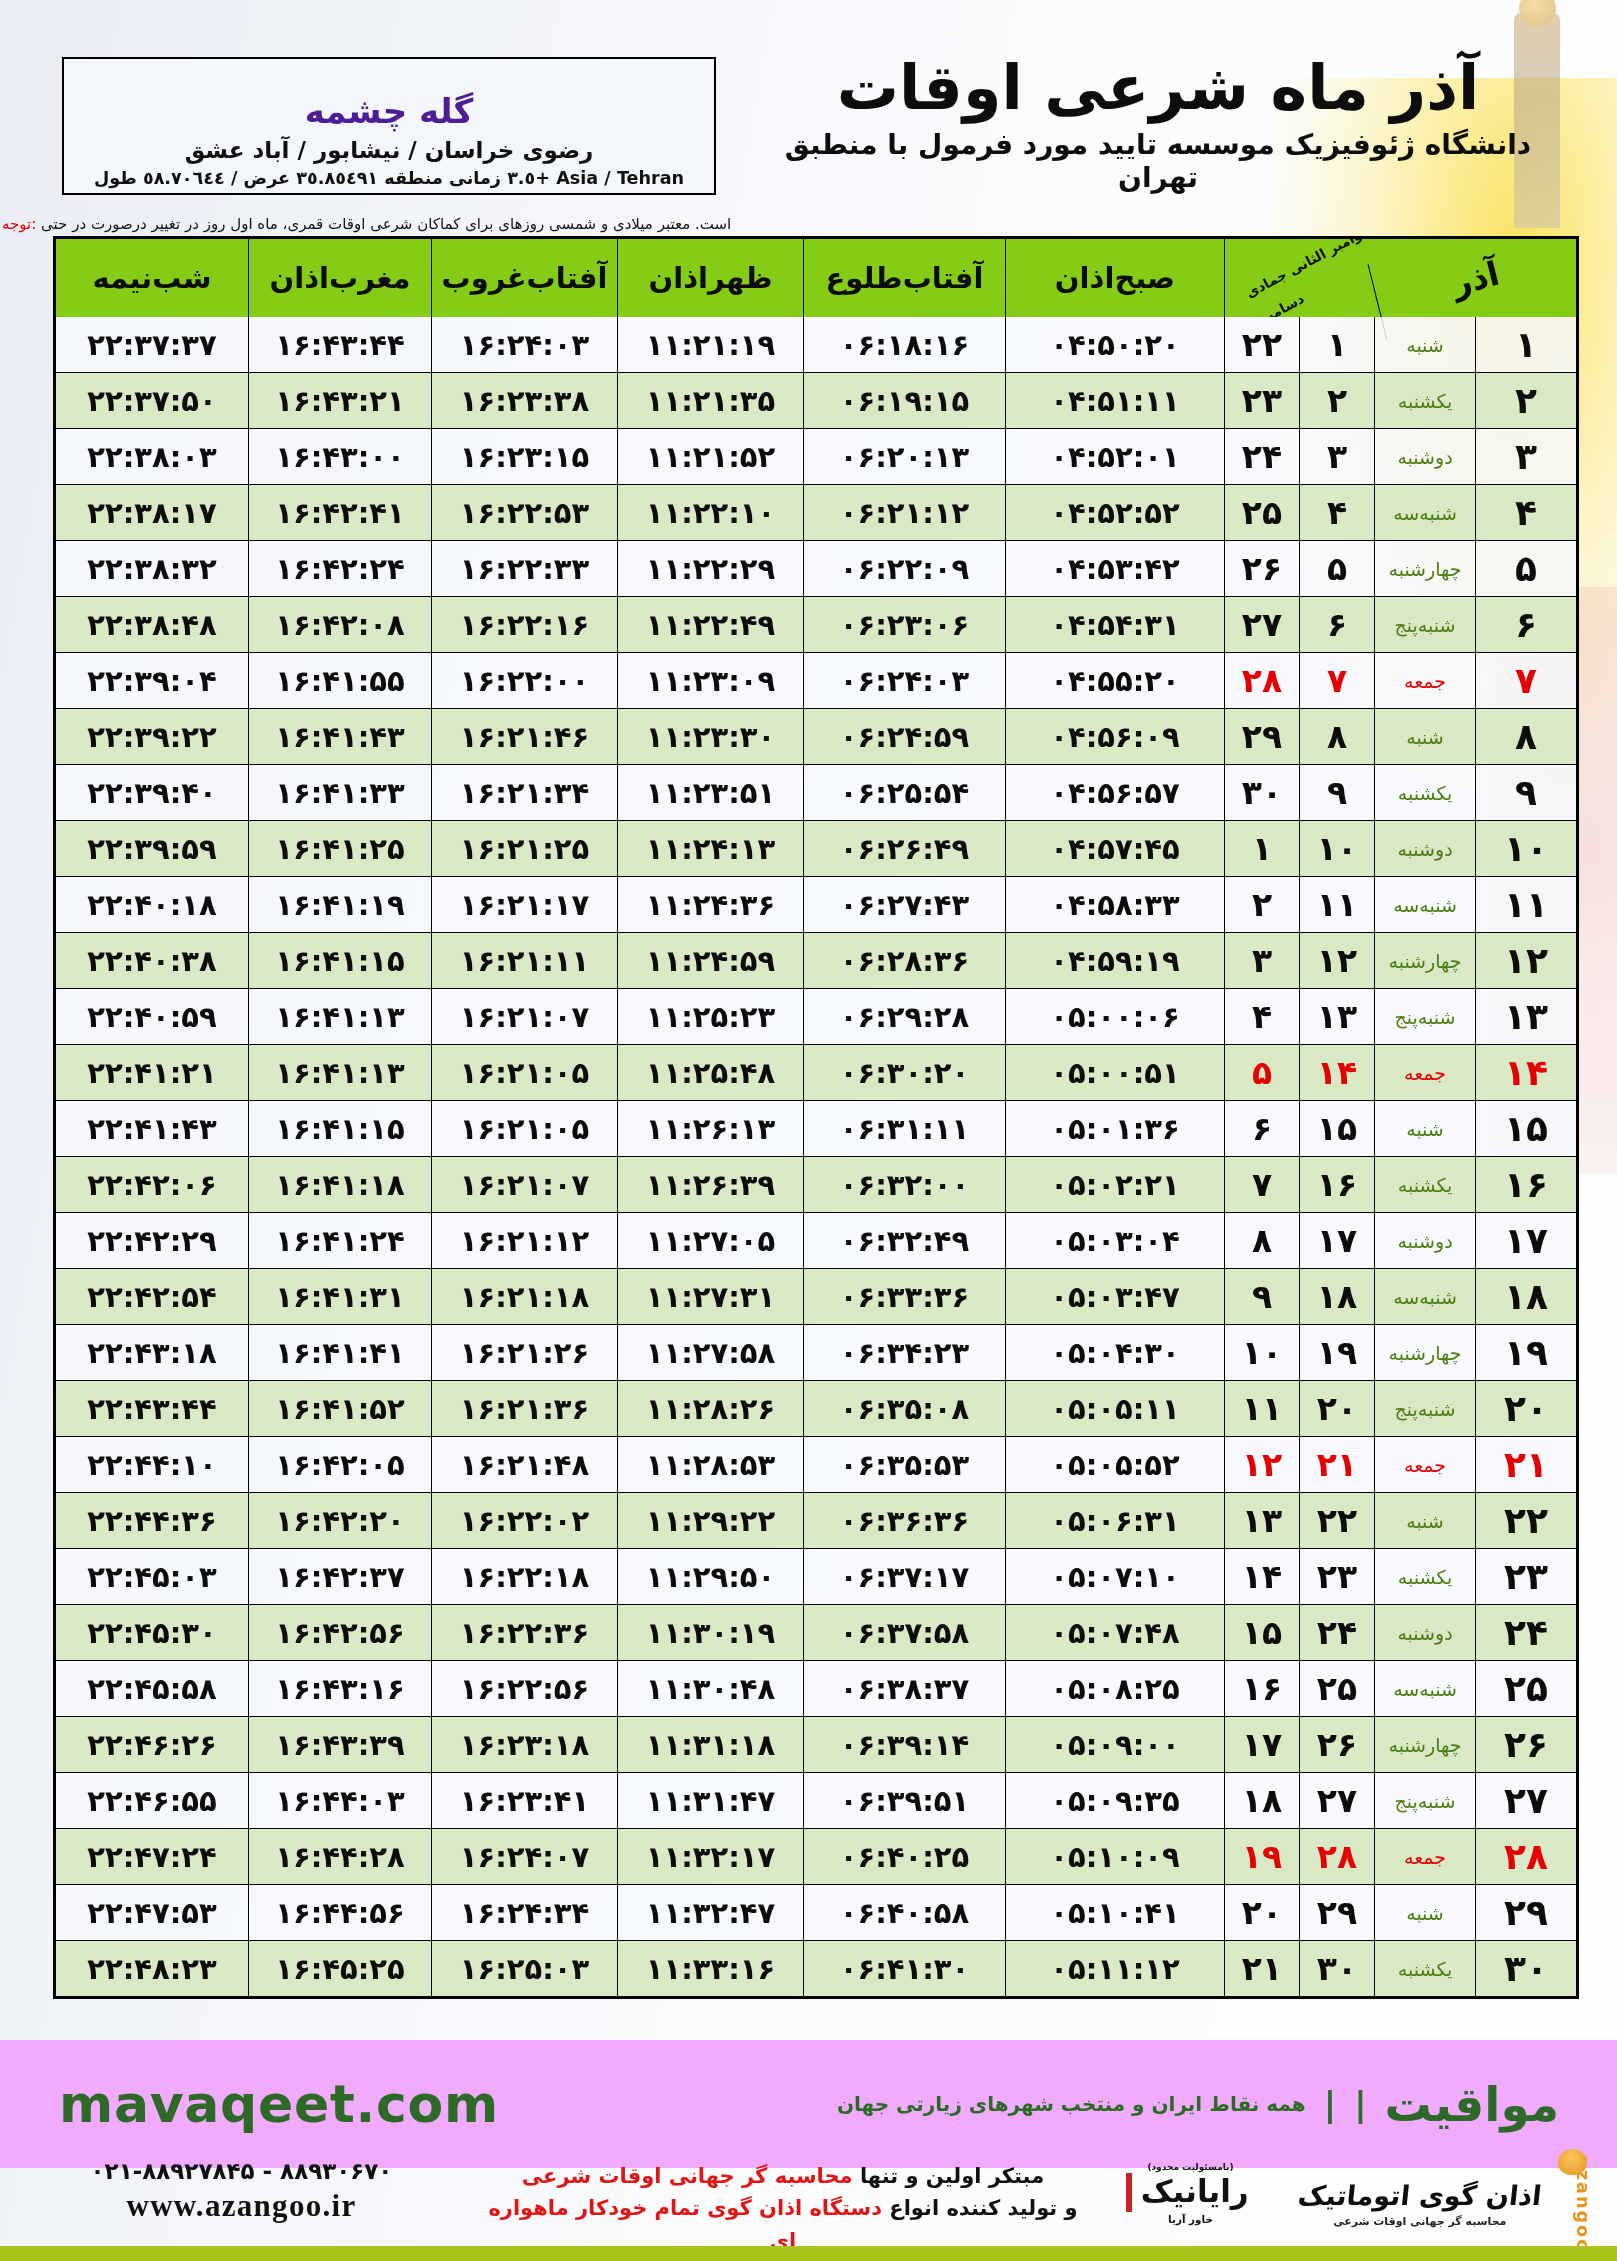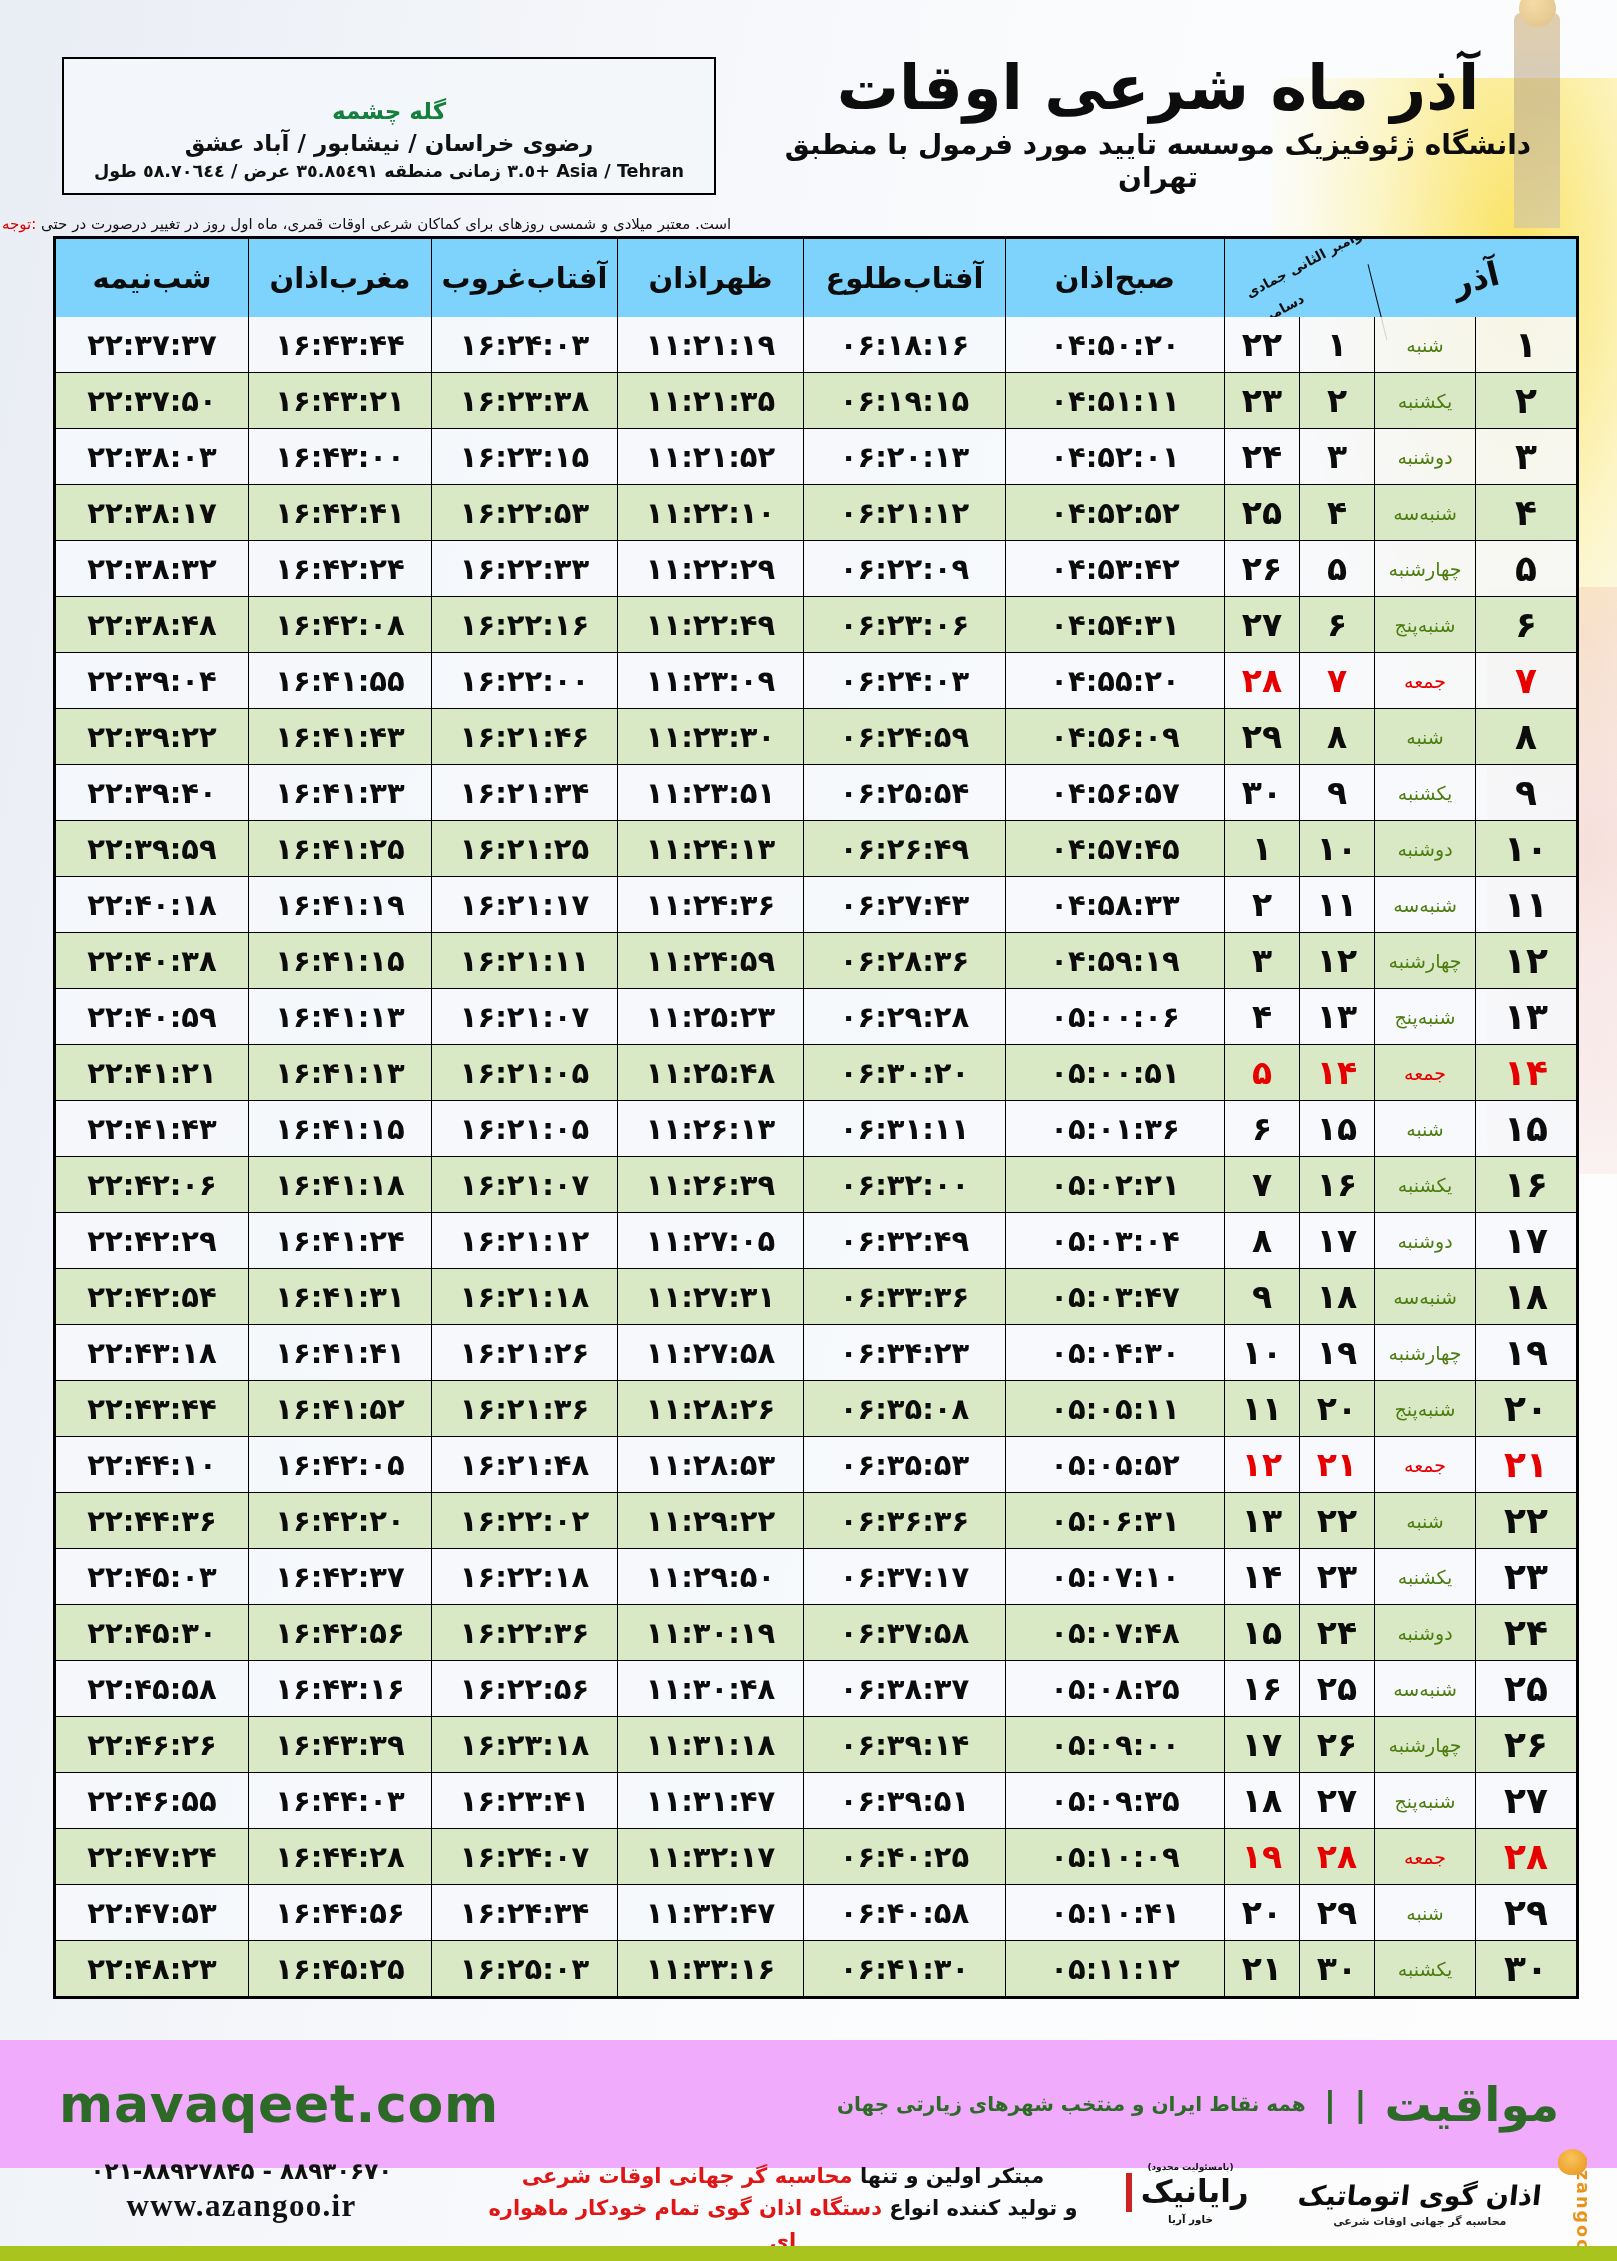--- a/index.html
+++ b/index.html
@@ -15,40 +15,40 @@
                radial-gradient(circle at 70% 45%,rgba(235,170,150,.22),transparent 60%),
                radial-gradient(circle at 85% 80%,rgba(230,150,140,.18),transparent 60%);}
   .bg-minaret{position:absolute;left:1514px;top:13px;width:46px;height:215px;z-index:0;opacity:.55;
     background:linear-gradient(180deg,#caa96a 0%,#b7a489 40%,#c9bfae 100%);border-radius:6.5px 6.5px 0 0;}
   .bg-minaret:before{content:"";position:absolute;left:4.6px;top:-23.5px;width:37px;height:37px;border-radius:50%;
     background:radial-gradient(circle at 40% 35%,#f0c35c,#c78f2d);}
   
   .loc-box{position:absolute;left:62px;top:57px;width:654px;height:138px;box-sizing:border-box;
     border:2px solid #000;background:rgba(243,246,250,.92);z-index:2;text-align:center;
     display:flex;flex-direction:column;justify-content:center;gap:5.2px;}
-  .loc-name{font-size:23px;font-weight:bold;color:#15803d;margin-top:27px;}
+  .loc-name{font-size:34px;font-weight:bold;color:#4c1d95;margin-top:27px;}
   .loc-region{font-size:23px;font-weight:bold;color:#111;}
   .loc-coords{font-size:17.6px;font-weight:bold;color:#111;}
   
   .title-block{position:absolute;left:770px;top:52px;width:776px;z-index:2;text-align:center;}
   .page-title{font-size:62px;font-weight:bold;color:#0d0d0d;line-height:1.15;}
   .page-subtitle{font-size:28px;font-weight:bold;color:#0d0d0d;margin-top:5.2px;}
   .page-years{font-size:24px;font-weight:bold;color:#0d0d0d;margin-top:9px;}
   
   .note{position:absolute;left:2px;top:215px;width:757px;z-index:2;font-size:15px;font-weight:normal;color:#111;
     white-space:nowrap;}
   .note .lbl{color:#e00000;}
   
   [data-mirror]{direction:ltr;unicode-bidi:embed;}
   .w{display:inline-block;white-space:nowrap;direction:rtl;}
   
   .ptable{position:absolute;left:53px;top:236px;width:1520px;z-index:1;border:3.9px solid #000;background:transparent;}
   .trow{display:flex;height:55px;border-top:1.3px solid #000;}
   .trow:first-child{border-top:0;}
-  .thead{height:78px;background:#7dd3fc;border-top:0;}
+  .thead{height:78px;background:#84cc16;border-top:0;}
   .cell{box-sizing:border-box;border-left:1.3px solid #000;display:flex;align-items:center;justify-content:center;
         overflow:hidden;position:relative;}
   .cell:first-child{border-left:0;}
   .w295{width:192px}.w280{width:183px}.w285{width:186px}.w310{width:202px}.w335{width:219px}
   .w115{width:75px}.w155{width:101px}.w230{width:150px}.w310h{width:202px}
   .hd{font-size:29px;font-weight:bold;color:#0c0c0c;}
   .hd-azar{font-size:33px;transform:rotate(-14deg);}
   .hd-dates{flex-direction:column;}
   .hd-dates .d1{font-size:13.7px;font-weight:bold;transform:rotate(-28deg) translate(9px,-3.9px);white-space:nowrap;}
   .hd-dates .d2{font-size:13.7px;font-weight:bold;transform:rotate(-28deg) translate(-26px,11.7px);white-space:nowrap;}

